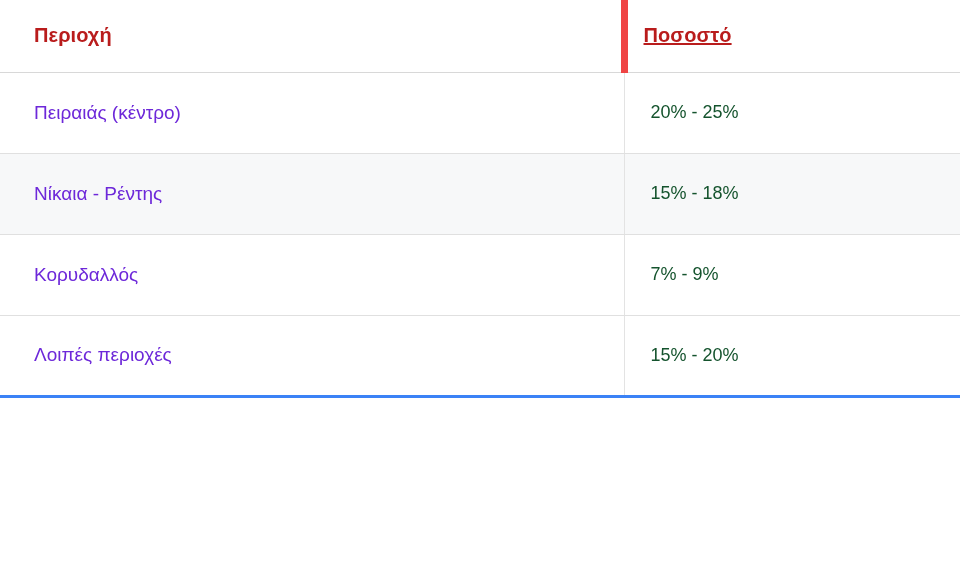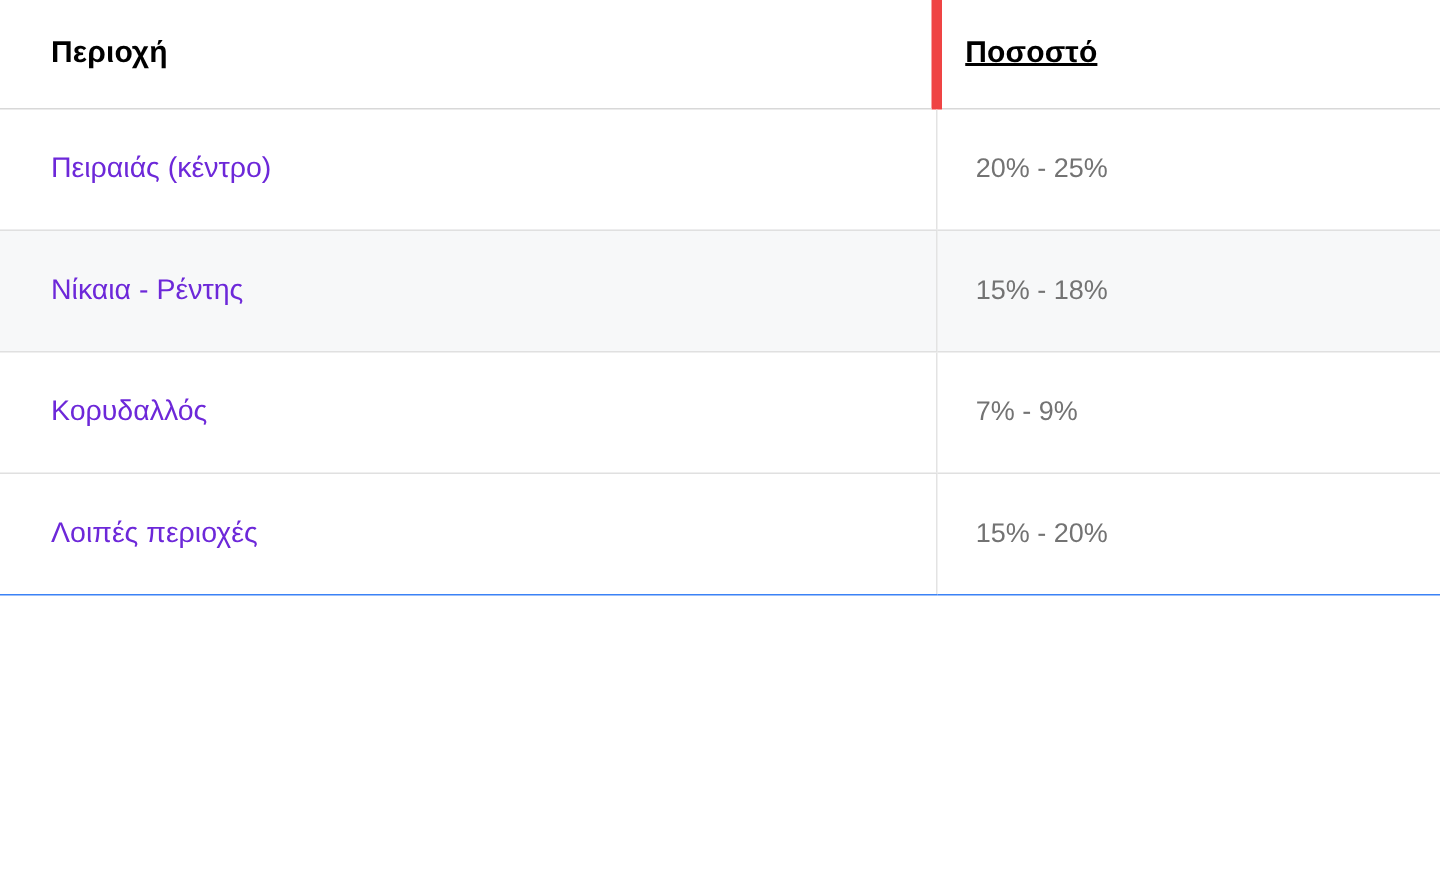--- a/index.html
+++ b/index.html
@@ -35,21 +35,21 @@
     vertical-align: middle;
     box-sizing: border-box;
     background-clip: padding-box;
   }
 
   
   .data-table thead th {
     height: 72px;
     font-size: 20px;
     font-weight: bold;
-    color: #000000;
+    color: #b91c1c;
     text-align: left;
     background: #ffffff;
     border-bottom: 1px solid #d8d8d8;
     letter-spacing: 0.1px;
   }
   .data-table thead th.value-head {
     padding-left: 16px;
     border-left: 7px solid #ef4444;
     text-decoration: underline;
   }
@@ -59,27 +59,27 @@
     height: 81px;
     font-size: 19px;
     font-weight: normal;
     color: #6d28d9;
     border-bottom: 1px solid #e0e0e0;
   }
   .data-table tbody td.value-cell {
     padding-left: 26px;
     border-left: 1px solid #e3e3e3;
     font-size: 18px;
-    color: #737373;
+    color: #14532d;
   }
   .data-table tbody tr.shaded td {
     background: #f7f8f9;
   }
   .data-table tbody tr:last-child td {
-    border-bottom: 1px solid #3b82f6;
+    border-bottom: 3px solid #3b82f6;
     margin-left: 36px;
   }
 
   
   .data-table tbody td.selected {
     position: relative;
     background: #ffffff;
     border: 2px solid #4a9fe0;
     border-radius: 2px;
     padding-left: 24px;

